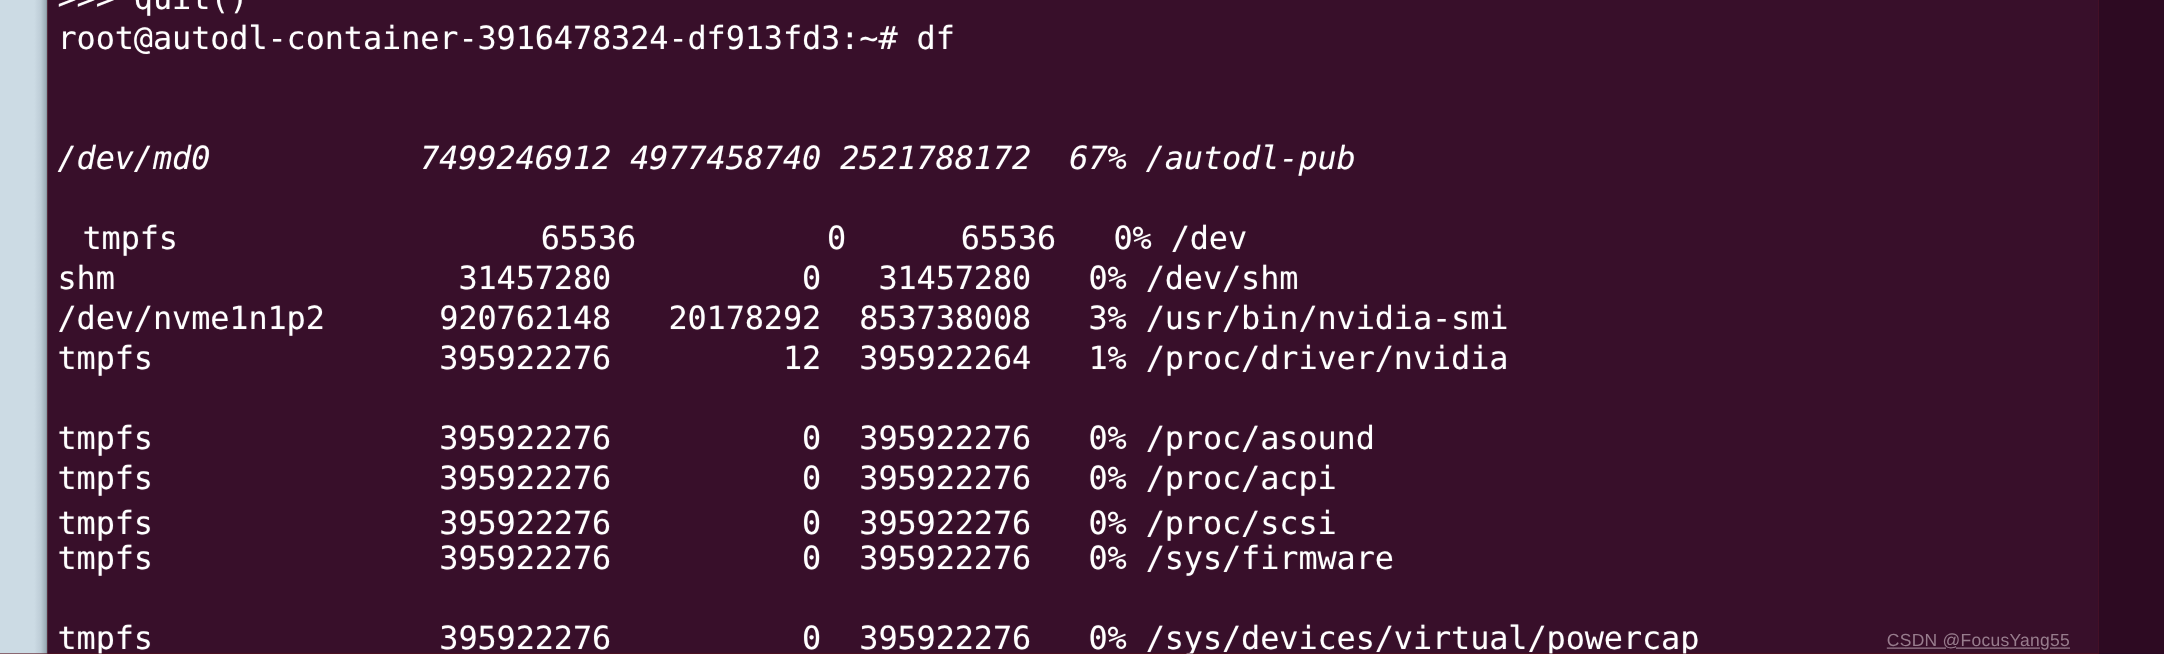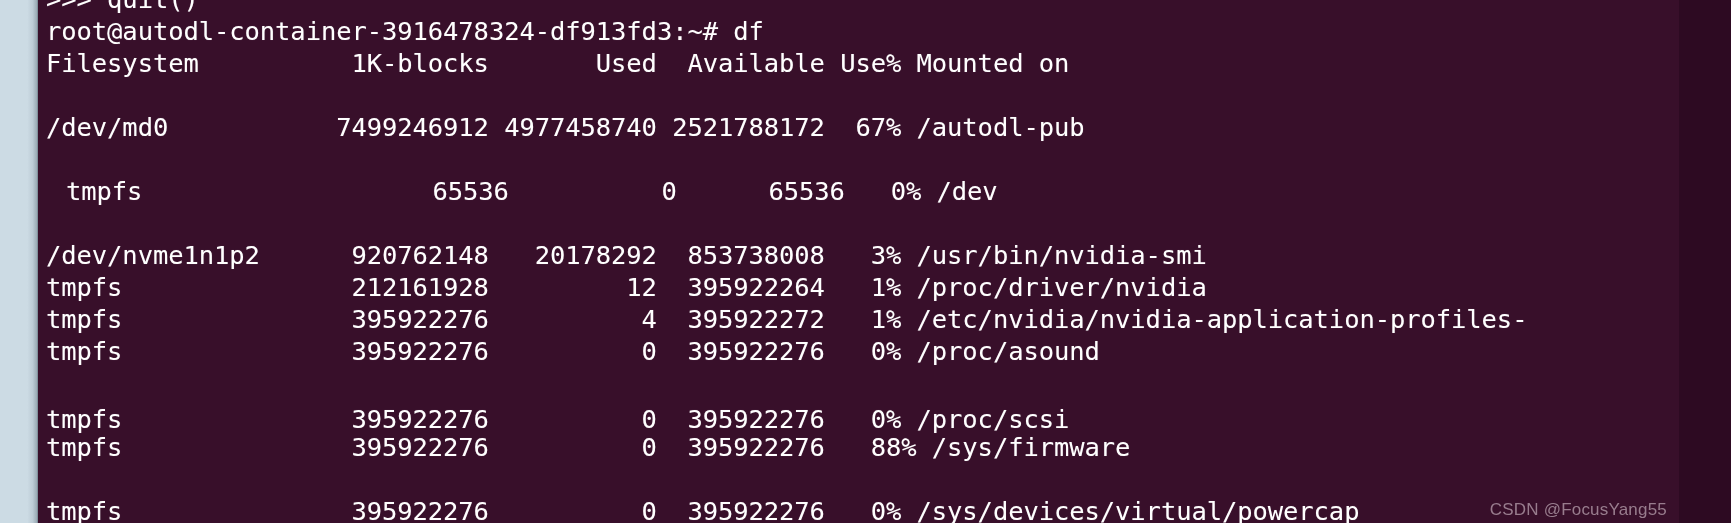--- a/index.html
+++ b/index.html
@@ -55,52 +55,53 @@
     text-shadow: 0 0 1px rgba(255,255,255,0.25);
   }
 
   
   .term-line.clipped-top {
     top: -17px;
   }
 
   #watermark {
     position: absolute;
-    right: 12px;
+    right: 23px;
     bottom: 3px;
     color: #a9909f;
     font-family: "Liberation Sans", sans-serif;
-    font-size: 17px;
+    font-size: 14px;
     letter-spacing: 0.2px;
     opacity: 0.85;
     white-space: pre;
+    text-decoration: underline;
   }
 </style>
 </head>
 <body>
 
 <div id="terminal-window">
 
   <div id="left-gutter"></div>
 
   <div id="terminal-body">
 
     <div class="term-line clipped-top">&gt;&gt;&gt; quit()</div>
 
     <div class="term-line" style="top:15px;"><span>root@autodl-container-3916478324-df913fd3:~# </span><span>df</span></div>
 
-    <div class="term-line" style="top:47px;">Filesystem          1K-blocks       Used  Available Use% Mounted on</div>
 
-    <div class="term-line" style="top:111px;">/dev/md0           7499246912 4977458740 2521788172  67% /autodl-pub</div>
+    <div class="term-line" style="top:111px;font-style:italic;">/dev/md0           7499246912 4977458740 2521788172  67% /autodl-pub</div>
     <div class="term-line" style="top:175px;margin-left:20px;">tmpfs                   65536          0      65536   0% /dev</div>
+    <div class="term-line" style="top:207px;">shm                  31457280          0   31457280   0% /dev/shm</div>
     <div class="term-line" style="top:239px;">/dev/nvme1n1p2      920762148   20178292  853738008   3% /usr/bin/nvidia-smi</div>
-    <div class="term-line" style="top:271px;">tmpfs               212161928         12  395922264   1% /proc/driver/nvidia</div>
-    <div class="term-line" style="top:303px;">tmpfs               395922276          4  395922272   1% /etc/nvidia/nvidia-application-profiles-</div>
+    <div class="term-line" style="top:271px;">tmpfs               395922276         12  395922264   1% /proc/driver/nvidia</div>
     <div class="term-line" style="top:335px;">tmpfs               395922276          0  395922276   0% /proc/asound</div>
+    <div class="term-line" style="top:367px;">tmpfs               395922276          0  395922276   0% /proc/acpi</div>
     <div class="term-line" style="top:403px;">tmpfs               395922276          0  395922276   0% /proc/scsi</div>
-    <div class="term-line" style="top:431px;">tmpfs               395922276          0  395922276   88% /sys/firmware</div>
+    <div class="term-line" style="top:431px;">tmpfs               395922276          0  395922276   0% /sys/firmware</div>
     <div class="term-line" style="top:463px;margin-top:32px;">tmpfs               395922276          0  395922276   0% /sys/devices/virtual/powercap</div>
 
   </div>
 
   <div id="watermark">CSDN @FocusYang55</div>
 
 </div>
 
 </body></html>

